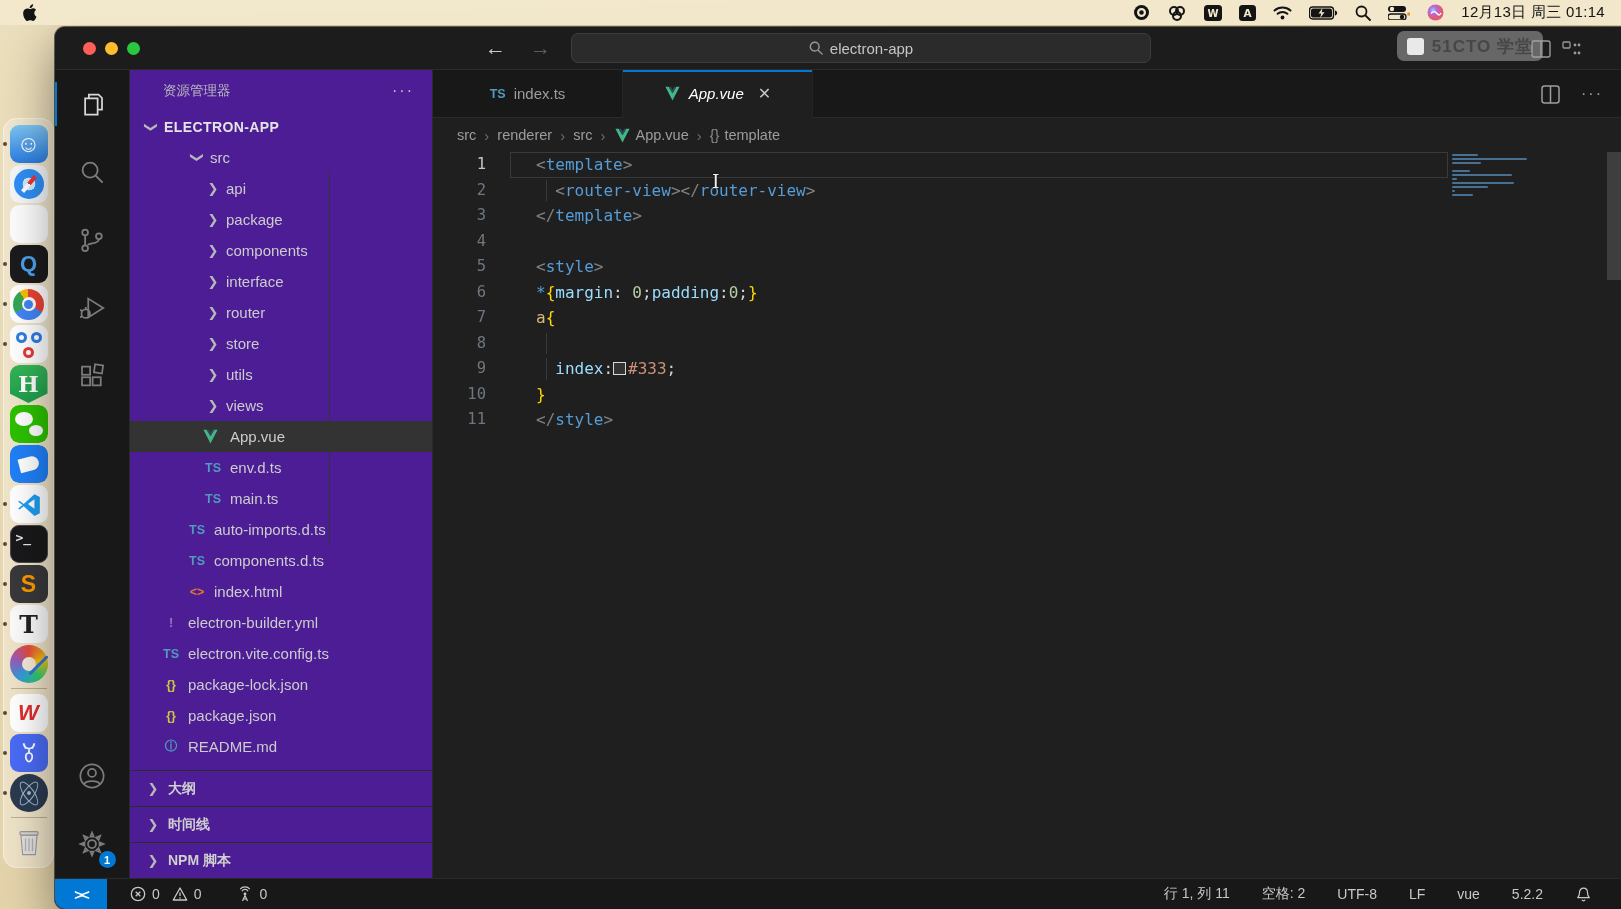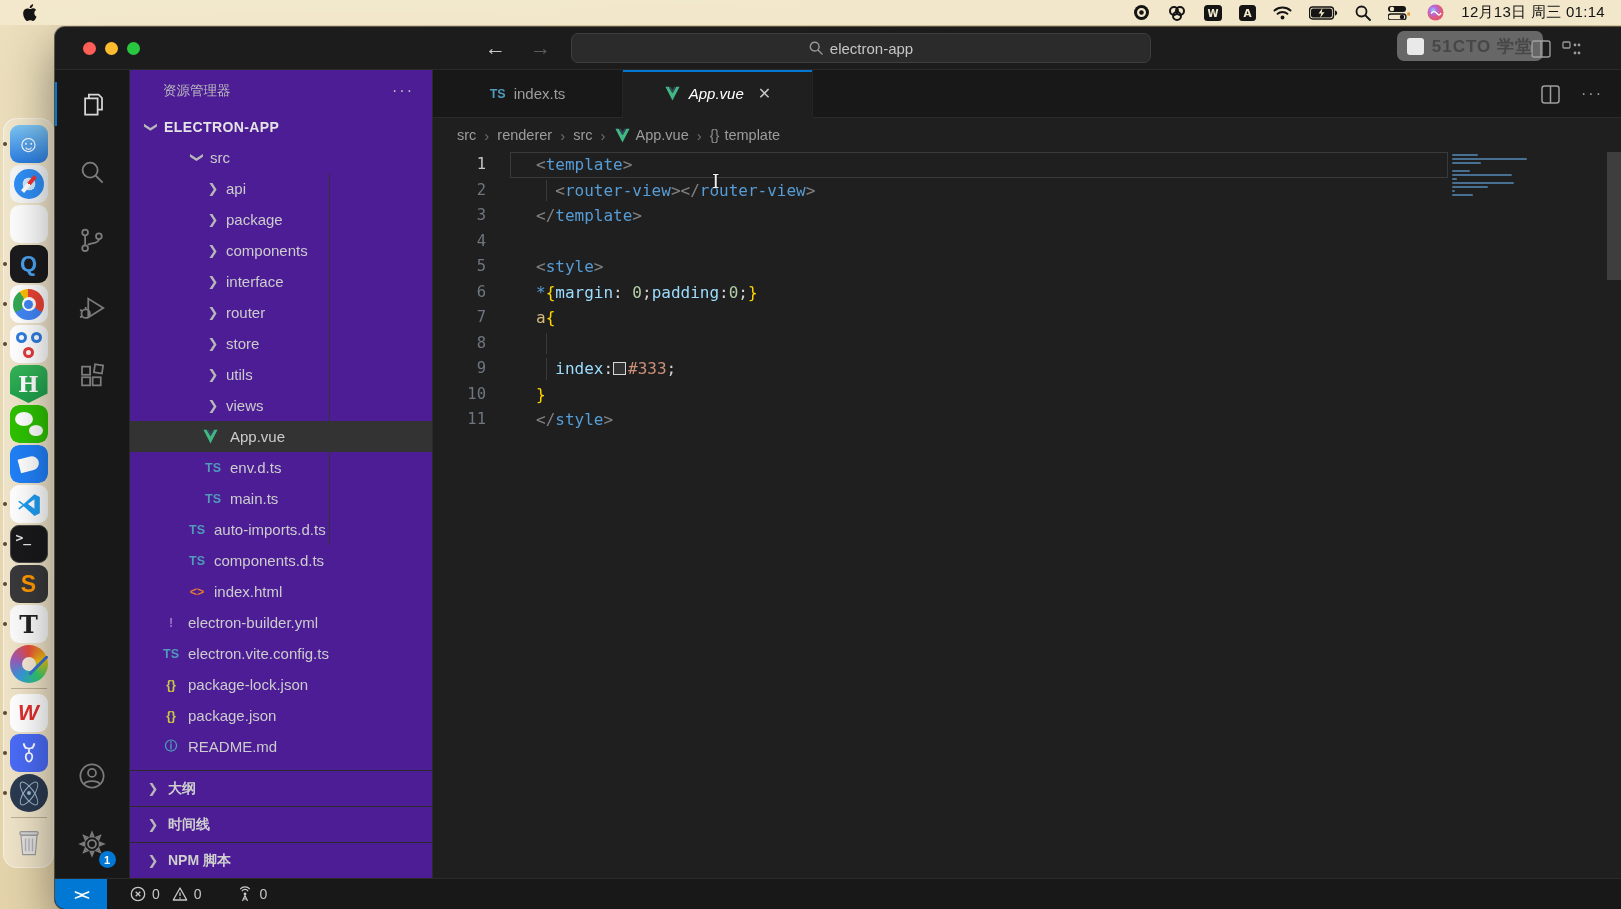--- a/index.html
+++ b/index.html
@@ -678,14 +678,28 @@
       <span class="st-item" style="margin-left:12px;">
         <svg width="18" height="16" viewBox="0 0 18 16">
             <path d="M4.2 3.2a6.2 6.2 0 0 1 9.6 0" fill="none" stroke="#c8c8c8" stroke-width="1.2"></path>
             <path d="M5.9 5.2a3.6 3.6 0 0 1 6.2 0" fill="none" stroke="#c8c8c8" stroke-width="1.2"></path>
             <circle cx="9" cy="8" r="1.4" fill="#c8c8c8"></circle>
             <path d="M9 9.5 6.5 15M9 9.5l2.5 5.5M7.2 13h3.6" stroke="#c8c8c8" stroke-width="1.2" fill="none"></path>
           </svg>
         <span>0</span>
       </span>
     </div>
+    <div id="st-right">
+      <span class="st-item">行 1, 列 11</span>
+      <span class="st-item">空格: 2</span>
+      <span class="st-item">UTF-8</span>
+      <span class="st-item">LF</span>
+      <span class="st-item">vue</span>
+      <span class="st-item">5.2.2</span>
+      <span class="st-item">
+        <svg width="17" height="17" viewBox="0 0 17 17">
+            <path d="M8.5 2.2c-2.6 0-4 2-4 4.3 0 3-1.2 4.6-1.8 5.2h11.6c-.6-.6-1.8-2.2-1.8-5.2 0-2.3-1.4-4.3-4-4.3z" fill="none" stroke="#c8c8c8" stroke-width="1.2" stroke-linejoin="round"></path>
+            <path d="M7 13.8a1.6 1.6 0 0 0 3 0" fill="none" stroke="#c8c8c8" stroke-width="1.2"></path>
+          </svg>
+      </span>
+    </div>
   </div>
 </div>
 
 </body></html>

